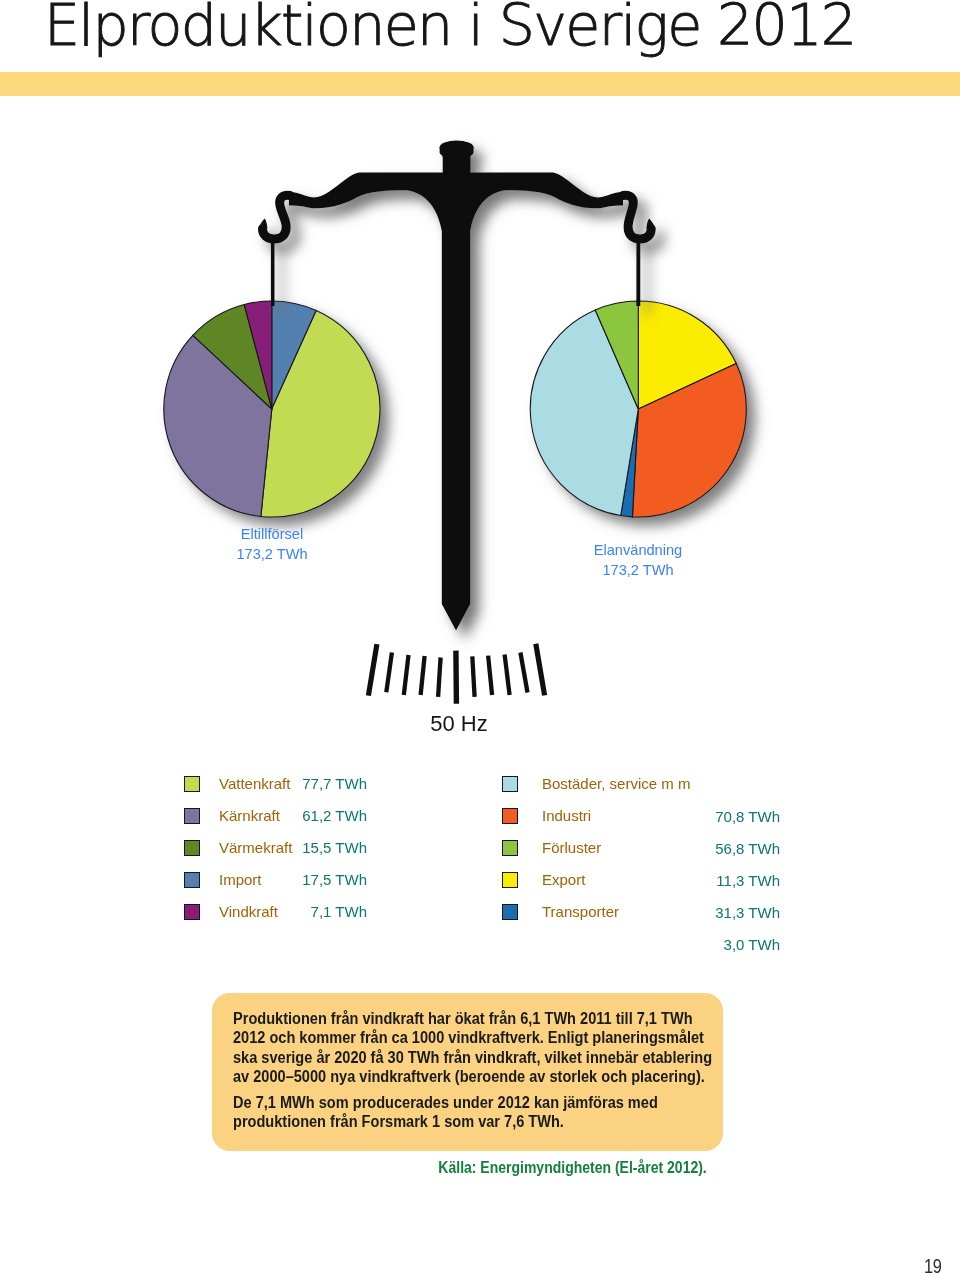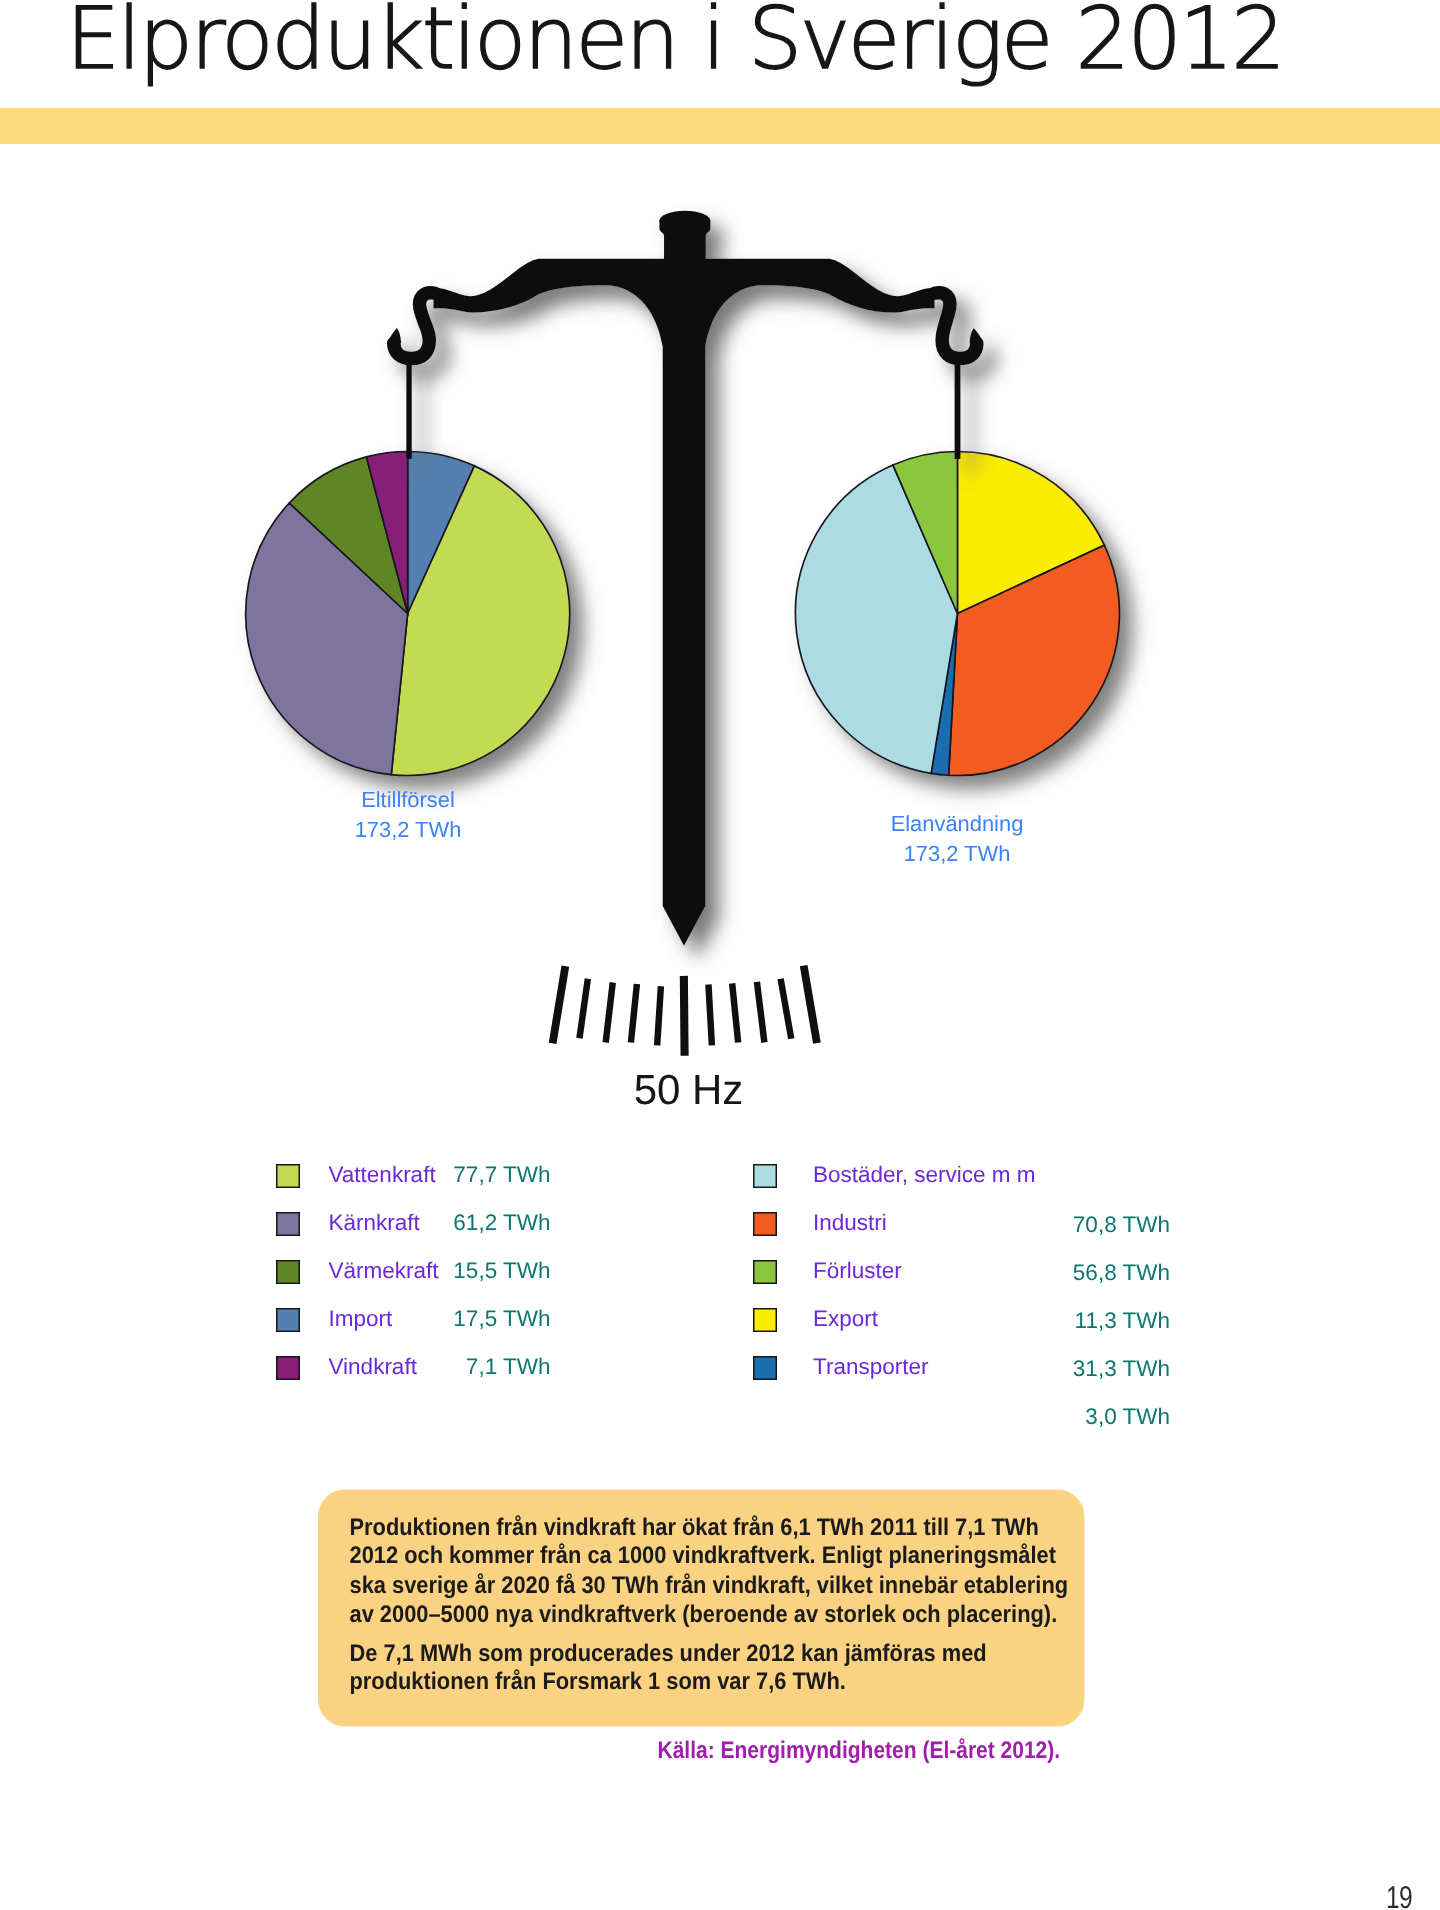--- a/index.html
+++ b/index.html
@@ -13,45 +13,45 @@
   .rule{position:absolute;left:0;top:72px;width:960px;height:24px;background:#FBD97C;}
 
   #scene{position:absolute;left:0;top:0;width:960px;height:760px;}
 
   .panlabel{position:absolute;text-align:center;font-size:14.6px;color:#3b82f6;
             line-height:20px;white-space:nowrap;}
   #lab-left{left:172px;top:524px;width:200px;}
   #lab-right{left:538px;top:540px;width:200px;}
 
   .hz{position:absolute;left:359px;top:711px;width:200px;text-align:center;
-      font-size:28px;color:#161616;}
+      font-size:22px;color:#161616;}
 
   
   #legend{position:absolute;left:0;top:0;width:960px;height:1273px;pointer-events:none;}
   .lg-col{position:absolute;top:776px;}
   #lg-left{left:184px;}
   #lg-right{left:502px;}
   .lg-row{position:relative;height:32px;}
   .sw{position:absolute;left:0;top:0;width:14px;height:14px;border:1.2px solid #171717;}
-  .lg-name{position:absolute;top:-1px;font-size:15px;color:#6d28d9;white-space:nowrap;}
+  .lg-name{position:absolute;top:-1px;font-size:15px;color:#a16207;white-space:nowrap;}
   .lg-val{position:absolute;top:-1px;font-size:15px;color:#0f766e;white-space:nowrap;text-align:right;}
   #lg-left .lg-name{left:35px;}
   #lg-left .lg-val{left:35px;width:148px;}
   #lg-right .lg-name{left:40px;}
   #lg-right .lg-val{left:40px;width:238px;margin-top:33px;}
 
   
   #note{position:absolute;left:212px;top:993px;width:511px;height:158px;background:#FBD281;
         border-radius:18px;box-sizing:border-box;}
   #note-inner{position:absolute;left:233px;top:1009px;width:535px;}
   #note-inner p{margin:0;font-size:16px;line-height:19.3px;color:#1b1b1b;font-weight:700;
         transform:scaleX(0.91);transform-origin:left top;}
   #note-inner p + p{margin-top:7px;}
   #source{position:absolute;left:212px;top:1159px;width:495px;text-align:right;
-          font-size:16px;color:#a21caf;font-weight:700;}
+          font-size:16px;color:#15803d;font-weight:700;}
   #source span{display:inline-block;transform:scaleX(0.875);transform-origin:right top;}
   #pageno{position:absolute;left:924px;top:1254px;font-size:21px;color:#2d2d2d;font-weight:400;letter-spacing:-0.6px;transform:scaleX(0.78);transform-origin:left top;}
 </style>
 </head>
 <body>
 
 <div id="page">
 
   <svg id="title-svg" viewBox="0 0 960 70">
     <text x="44" y="45.3">Elproduktionen i Sverige 2012</text>

